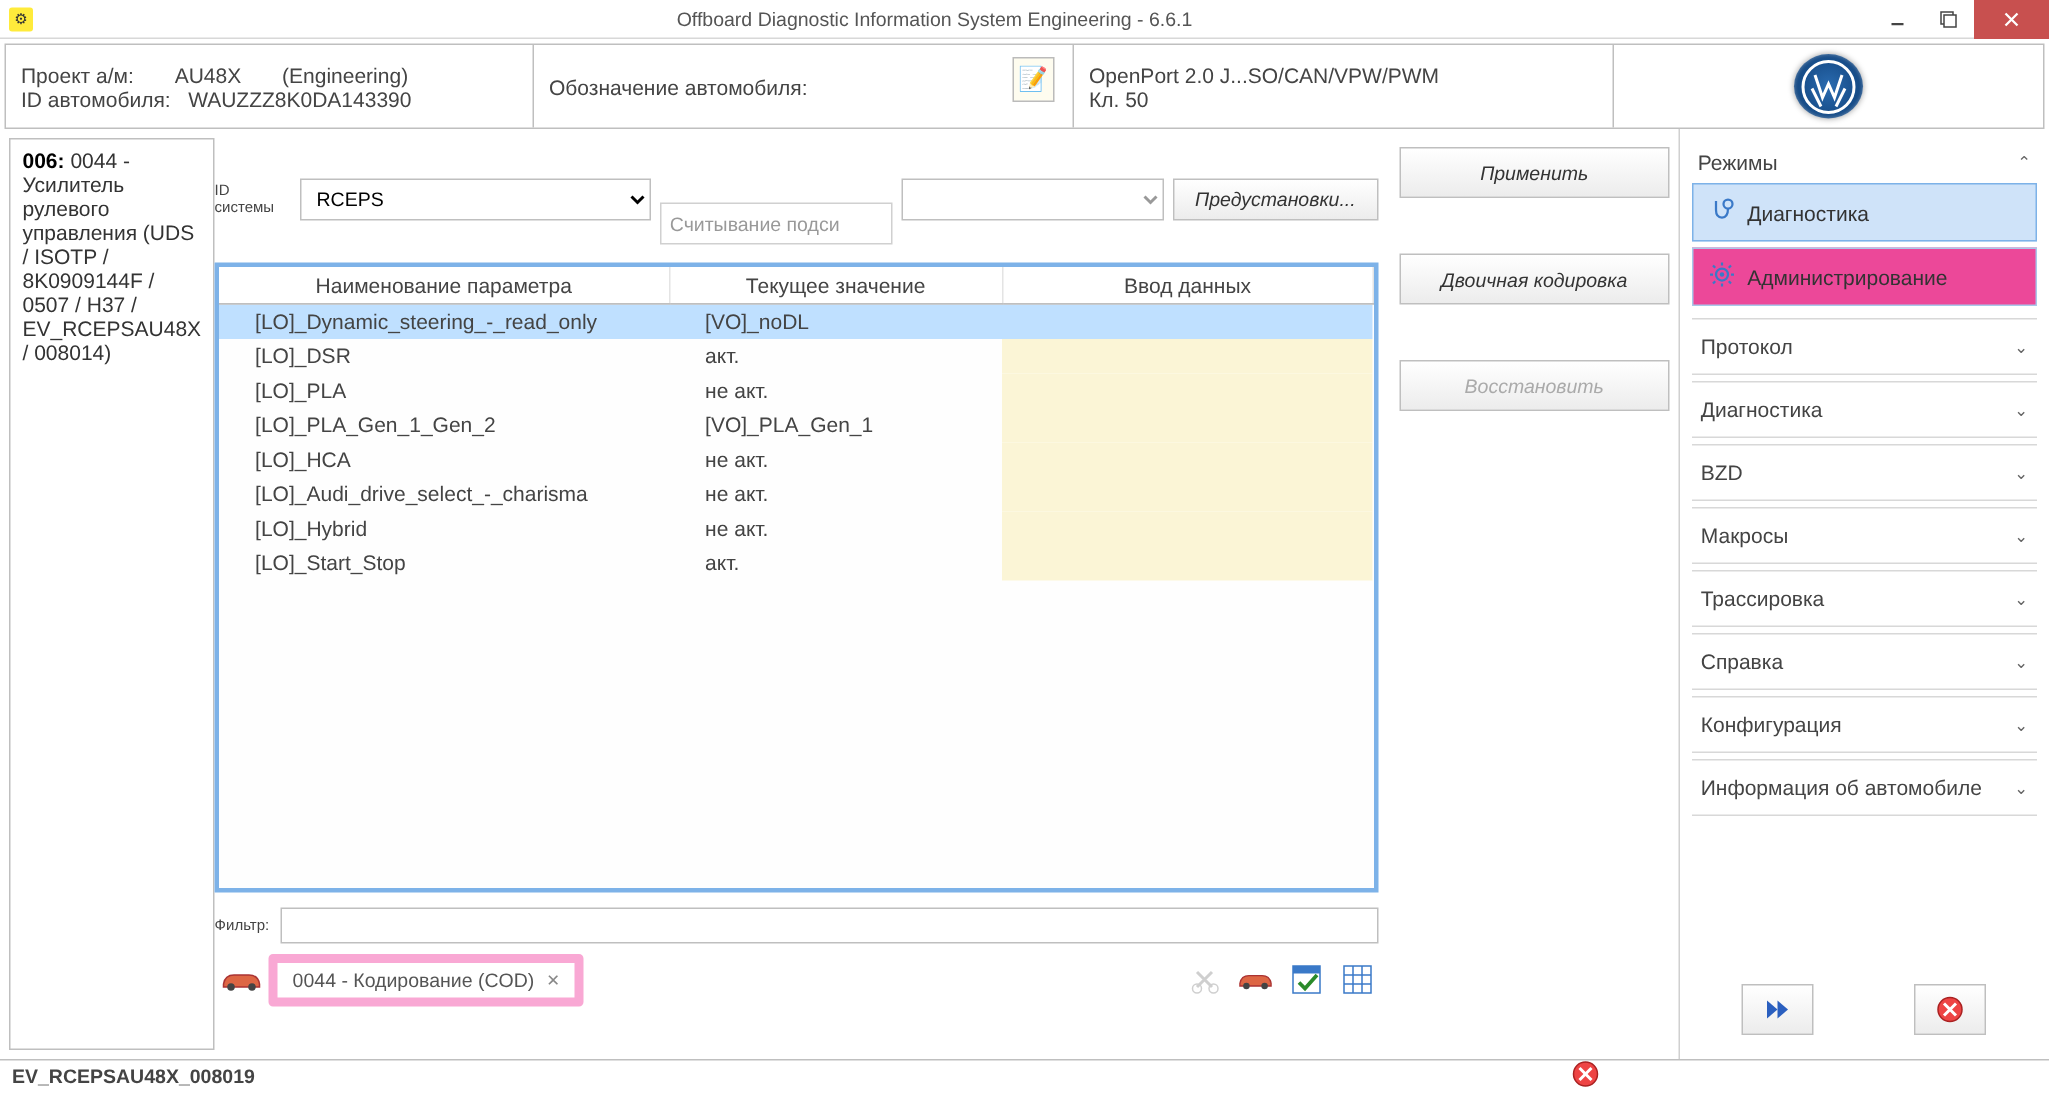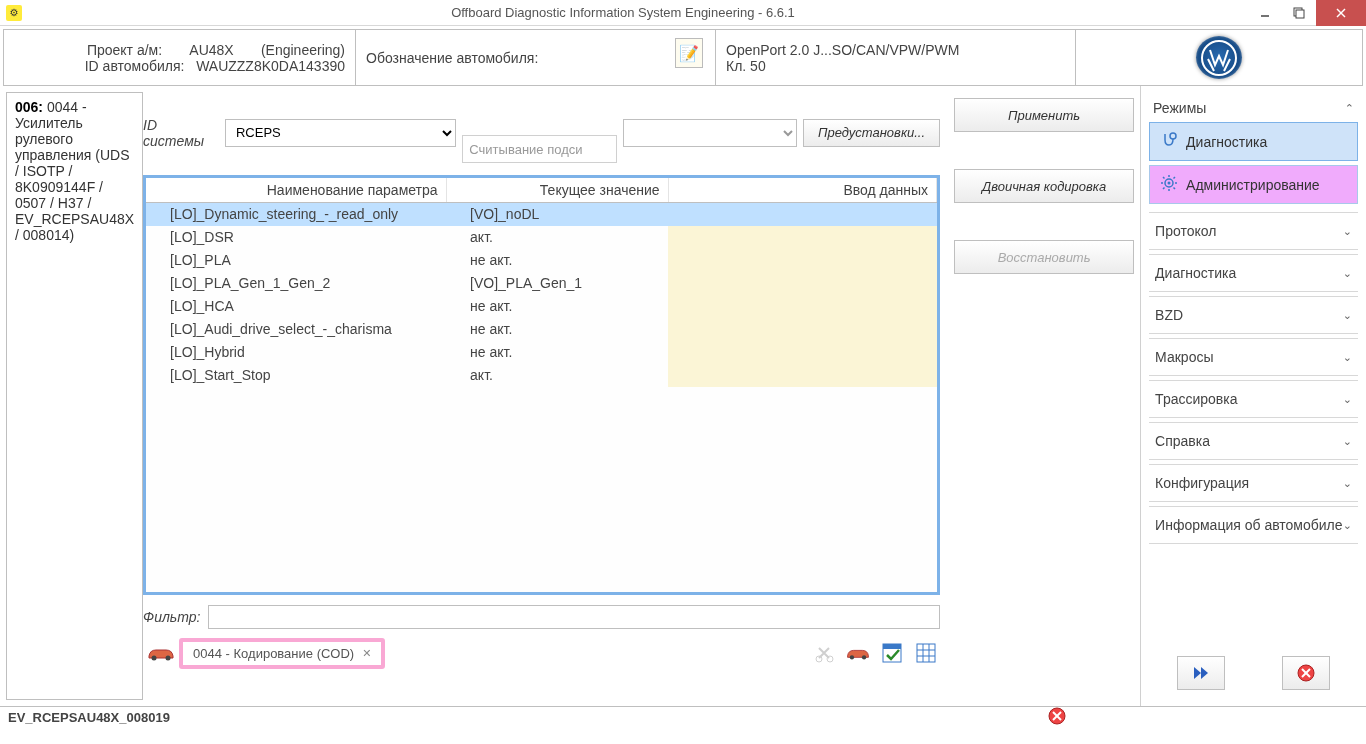--- a/index.html
+++ b/index.html
@@ -46,21 +46,21 @@
   }
   .header-cell {
     border-right:1px solid #bfbfbf;
     padding:6px 10px;
     display:flex;
     flex-direction:column;
     justify-content:center;
     font-size:14px;
     color:#444;
   }
-  .header-cell.proj { width:352px;text-align:right; }
+  .header-cell.proj { width:352px; }
   .header-cell.veh { flex:0 0 360px; position:relative;}
   .header-cell.conn { flex:0 0 360px;}
   .header-cell.logo { flex:1; border-right:none; display:flex;align-items:center;justify-content:center;}
   .vw-logo {
     width:46px;height:46px;border-radius:50%;
     background: radial-gradient(circle,#2a6bb0 0%,#0b3a70 100%);
     display:flex;align-items:center;justify-content:center;
     color:#fff;font-weight:bold;font-size:20px;
     box-shadow: 0 0 4px rgba(0,0,0,.4), inset 0 0 3px rgba(255,255,255,.4);
   }
@@ -85,21 +85,21 @@
     font-size:14px;
     color:#333;
   }
   .descriptor b{color:#000;}
   .controls-row {
     display:flex;
     align-items:center;
     gap:6px;
     margin-top:10px;
   }
-  .label { font-size:14px; color:#444;font-style:italic; }
+  .label { font-size:10px; color:#444; }
   select.sys-select, input.txt, select.empty-select {
     height:28px; border:1px solid #bfbfbf; padding:0 6px; font-size:13px; background:#fff;
   }
   .sys-select{ width:240px;}
   .txt.readsub{ width:155px; color:#999; border-color:#d0d0d0;margin-top:33px;}
   .empty-select{ width:180px; color:#999;}
   .btn {
     height:28px;
     border:1px solid #bfbfbf;
     background:linear-gradient(#fff,#ececec);
@@ -119,21 +119,21 @@
     margin-top:12px;
     border:3px solid #7db2e8;
     background:#fefefe;
     height:420px;
     overflow:hidden;
   }
   table.params{
     width:100%; border-collapse:collapse; font-size:14px;
   }
   table.params th{
-    text-align:right; font-weight:normal;
+    text-align:center; font-weight:normal;
     border-bottom:1px solid #bfbfbf;
     border-right:1px solid #e4e4e4;
     padding:4px 8px;
     background:#fff;
     color:#444;
   }
   table.params td{
     padding:3px 8px 3px 24px;
     color:#444;
     height:23px;
@@ -146,21 +146,21 @@
   .filter-row input{ flex:1; height:24px; border:1px solid #bfbfbf; padding:0 6px;}
   .tab-row{
     margin-top:8px;
     height:32px;
     display:flex;
     align-items:center;
     position:relative;
   }
   .car-icon{width:36px;height:24px;display:flex;align-items:center;justify-content:center;}
   .tab{
-    border:4px solid #f9a8d4; border-radius:3px;
+    border:6px solid #f9a8d4; border-radius:3px;
     padding:4px 10px; background:#fff;
     display:flex;align-items:center;gap:8px;
     color:#555;
     text-align:right;
   }
   .tab .close-x{color:#888;font-size:11px;}
   .tab-icons-right{position:absolute;right:0;display:flex;gap:6px;}
   .tool-icon{width:28px;height:26px;display:flex;align-items:center;justify-content:center;border:1px solid transparent;}
   .sidebar{
     width:280px;
@@ -168,21 +168,21 @@
     padding:8px;
     display:flex;
     flex-direction:column;
   }
   .side-title{
     font-size:14px;color:#444;padding:6px 4px;
     display:flex;justify-content:space-between;align-items:center;
   }
   .side-btn{
     border:1px solid #a8c8ea;
-    background:#f0abfc;
+    background:#ec4899;
     padding:8px 10px;
     display:flex;align-items:center;gap:8px;
     font-size:14px;color:#333;
     margin-bottom:4px;
   }
   .side-btn.selected{ background:#cfe3f9; border-color:#7db2e8;}
   .side-section{
     border-top:1px solid #d8d8d8;
     border-bottom:1px solid #d8d8d8;
     padding:10px 6px;

